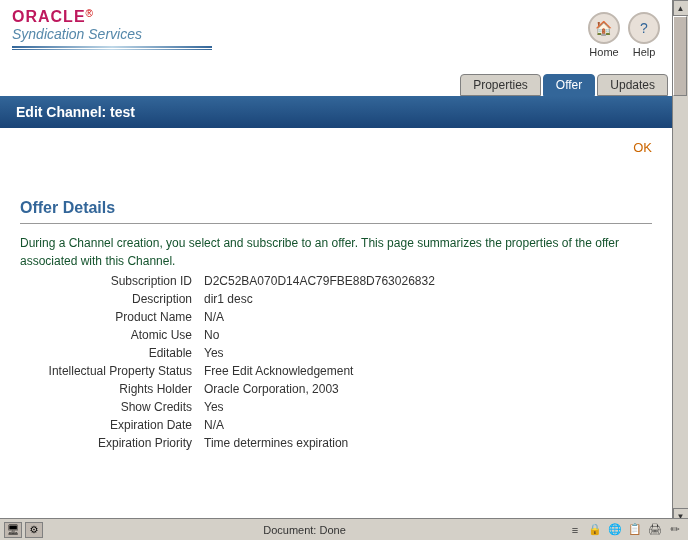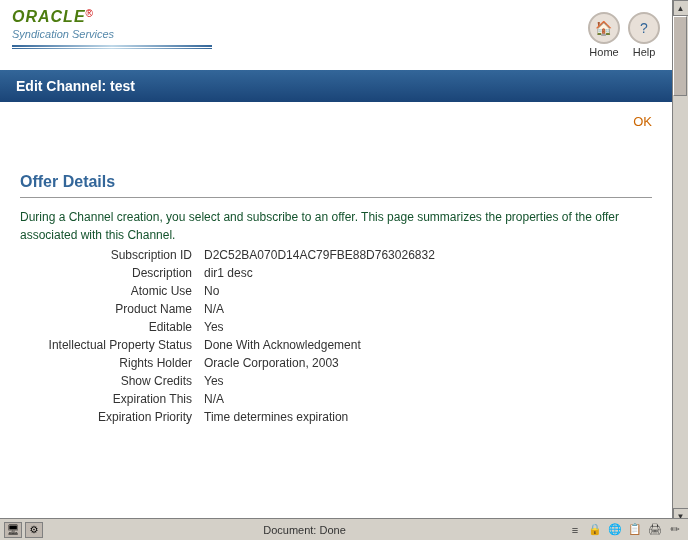--- a/index.html
+++ b/index.html
@@ -73,24 +73,23 @@
       justify-content: space-between;
       height: 70px;
     }
 
     .logo-area {
       display: flex;
       flex-direction: column;
     }
 
     .oracle-text {
-      color: #4d7c0f;
+      color: #be185d;
       font-size: 16px;
       font-weight: bold;
-      font-style: italic;
       letter-spacing: 1px;
     }
 
     .oracle-tm {
       font-size: 10px;
       color: #cc0000;
       vertical-align: super;
     }
 
     .header-icons {
@@ -284,40 +283,45 @@
 <body>
 
 <div class="main-area">
 
   <div class="header">
     <div class="logo-area">
       <div>
         <span class="oracle-text">ORACLE</span><span class="oracle-tm">®</span>
       </div>
       <div>
-        <span style="color:#5588aa; font-size:11px; font-style:italic;">Syndication Services</span>
+        <span style="color:#5588aa; font-size:14px; font-style:italic;">Syndication Services</span>
       </div>
 
       <div style="margin-top:4px; width:200px;">
         <div style="height:2px; background:linear-gradient(to right, #336699, #c0d8e8, #336699); margin-bottom:1px;"></div>
         <div style="height:1px; background:linear-gradient(to right, #336699, #c0d8e8, #336699);"></div>
       </div>
     </div>
     <div class="header-icons">
       <div class="header-icon-btn">
         <div class="icon-circle">🏠</div>
         <span class="icon-label">Home</span>
       </div>
       <div class="header-icon-btn">
         <div class="icon-circle">?</div>
         <span class="icon-label">Help</span>
       </div>
     </div>
   </div>
 
+  <div class="nav-tabs">
+    <div class="nav-tab">Properties</div>
+    <div class="nav-tab active">Offer</div>
+    <div class="nav-tab">Updates</div>
+  </div>
 
   <div class="page-title-bar">
     <span>Edit Channel: test</span>
   </div>
 
   <div class="content">
 
     <div class="ok-link">
       <a href="#">OK</a>
     </div>
@@ -331,45 +335,45 @@
       <tbody>
         <tr>
           <td>Subscription ID</td>
           <td>D2C52BA070D14AC79FBE88D763026832</td>
         </tr>
         <tr>
           <td>Description</td>
           <td>dir1 desc</td>
         </tr>
         <tr>
+          <td>Product Name</td>
+          <td>N/A</td>
+        </tr>
+        <tr>
           <td>Atomic Use</td>
           <td>No</td>
         </tr>
         <tr>
-          <td>Product Name</td>
-          <td>N/A</td>
-        </tr>
-        <tr>
           <td>Editable</td>
           <td>Yes</td>
         </tr>
         <tr>
           <td>Intellectual Property Status</td>
-          <td>Done With Acknowledgement</td>
+          <td>Free Edit Acknowledgement</td>
         </tr>
         <tr>
           <td>Rights Holder</td>
           <td>Oracle Corporation, 2003</td>
         </tr>
         <tr>
           <td>Show Credits</td>
           <td>Yes</td>
         </tr>
         <tr>
-          <td>Expiration This</td>
+          <td>Expiration Date</td>
           <td>N/A</td>
         </tr>
         <tr>
           <td>Expiration Priority</td>
           <td>Time determines expiration</td>
         </tr>
       </tbody>
     </table>
   </div>
 </div>

